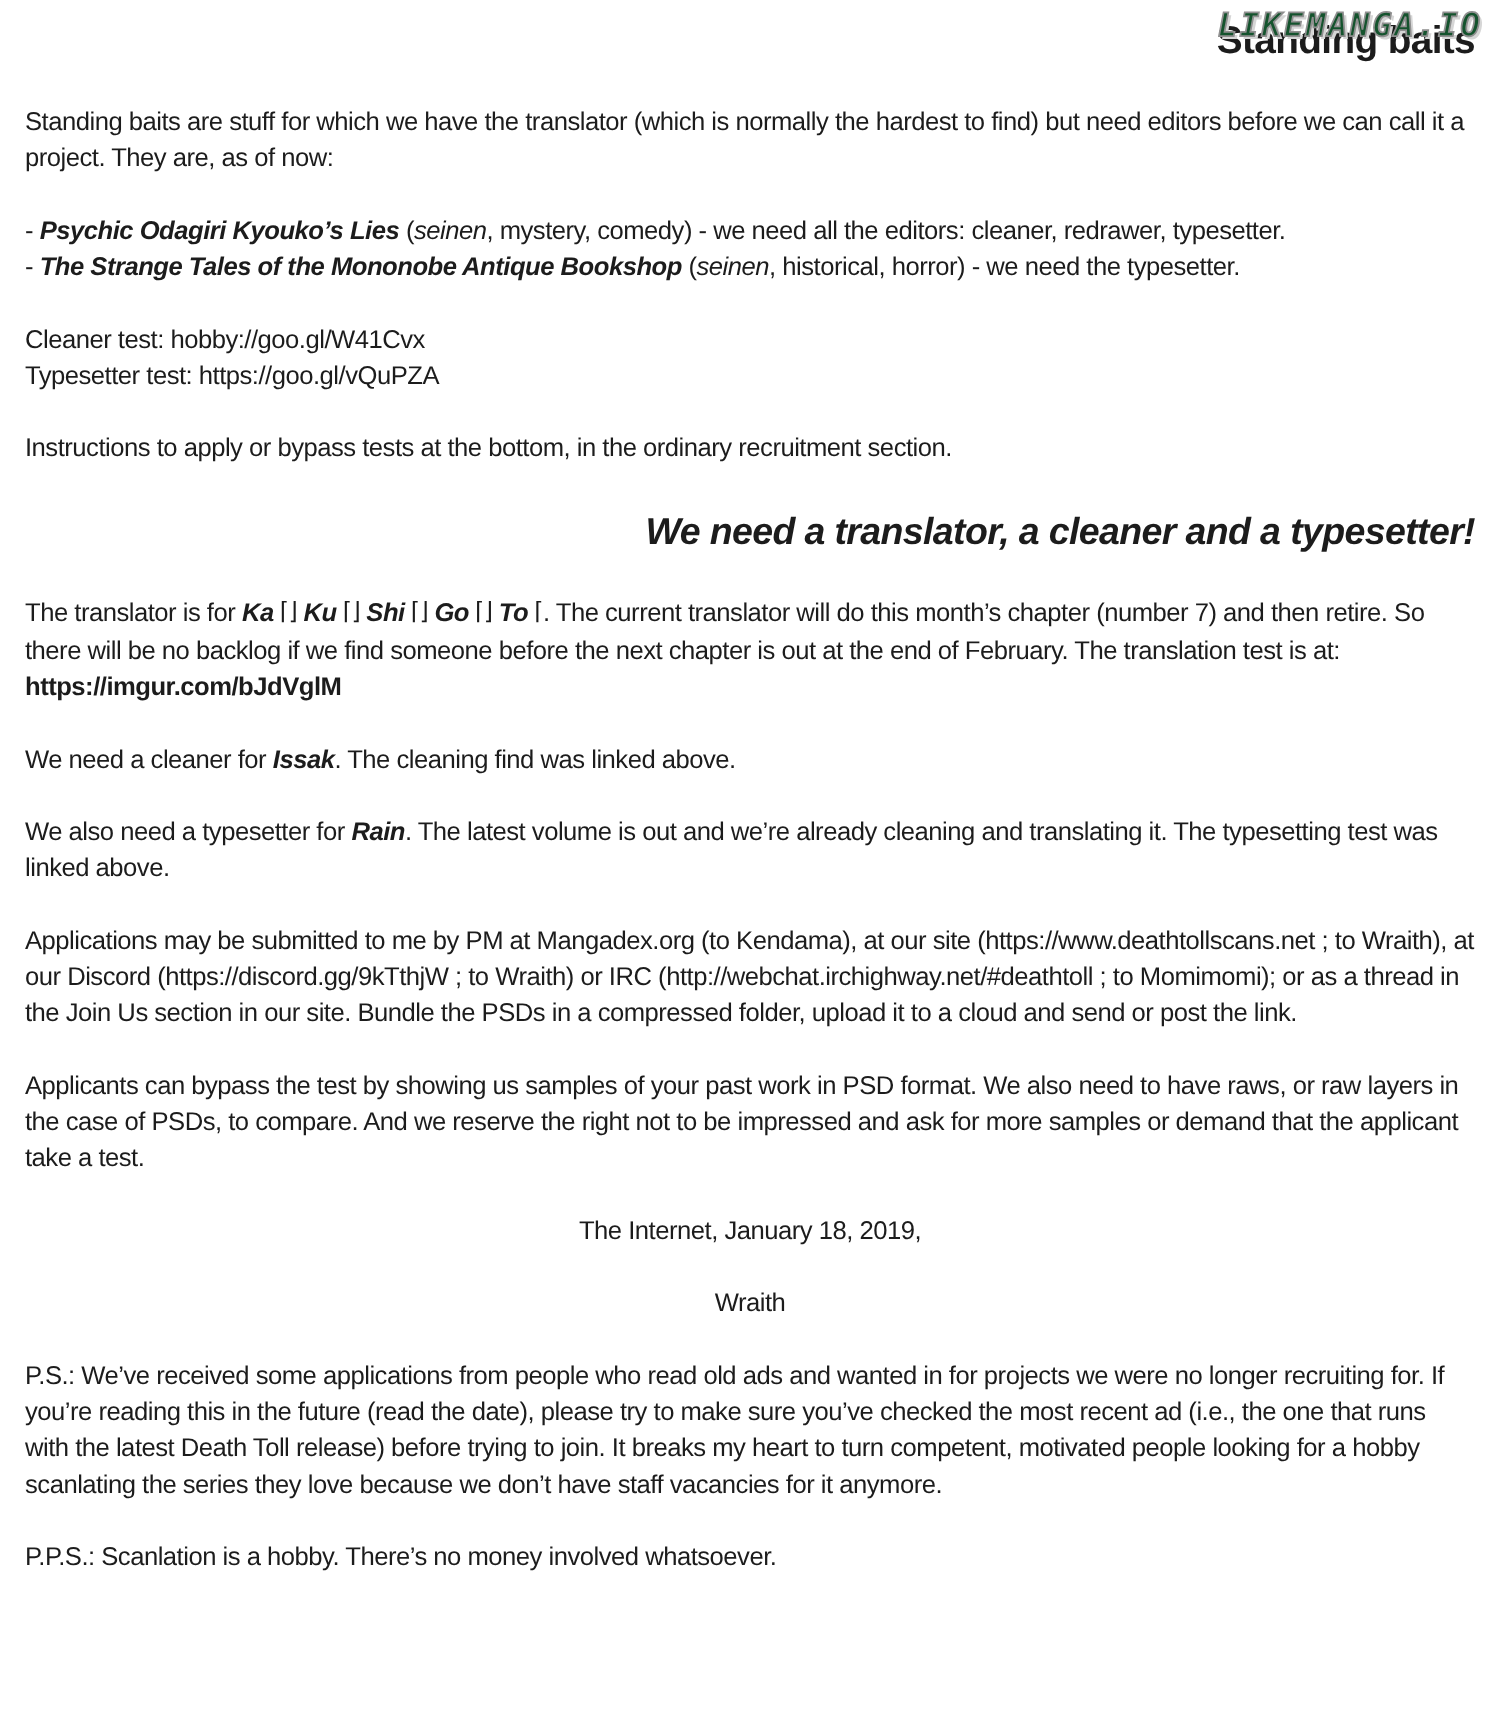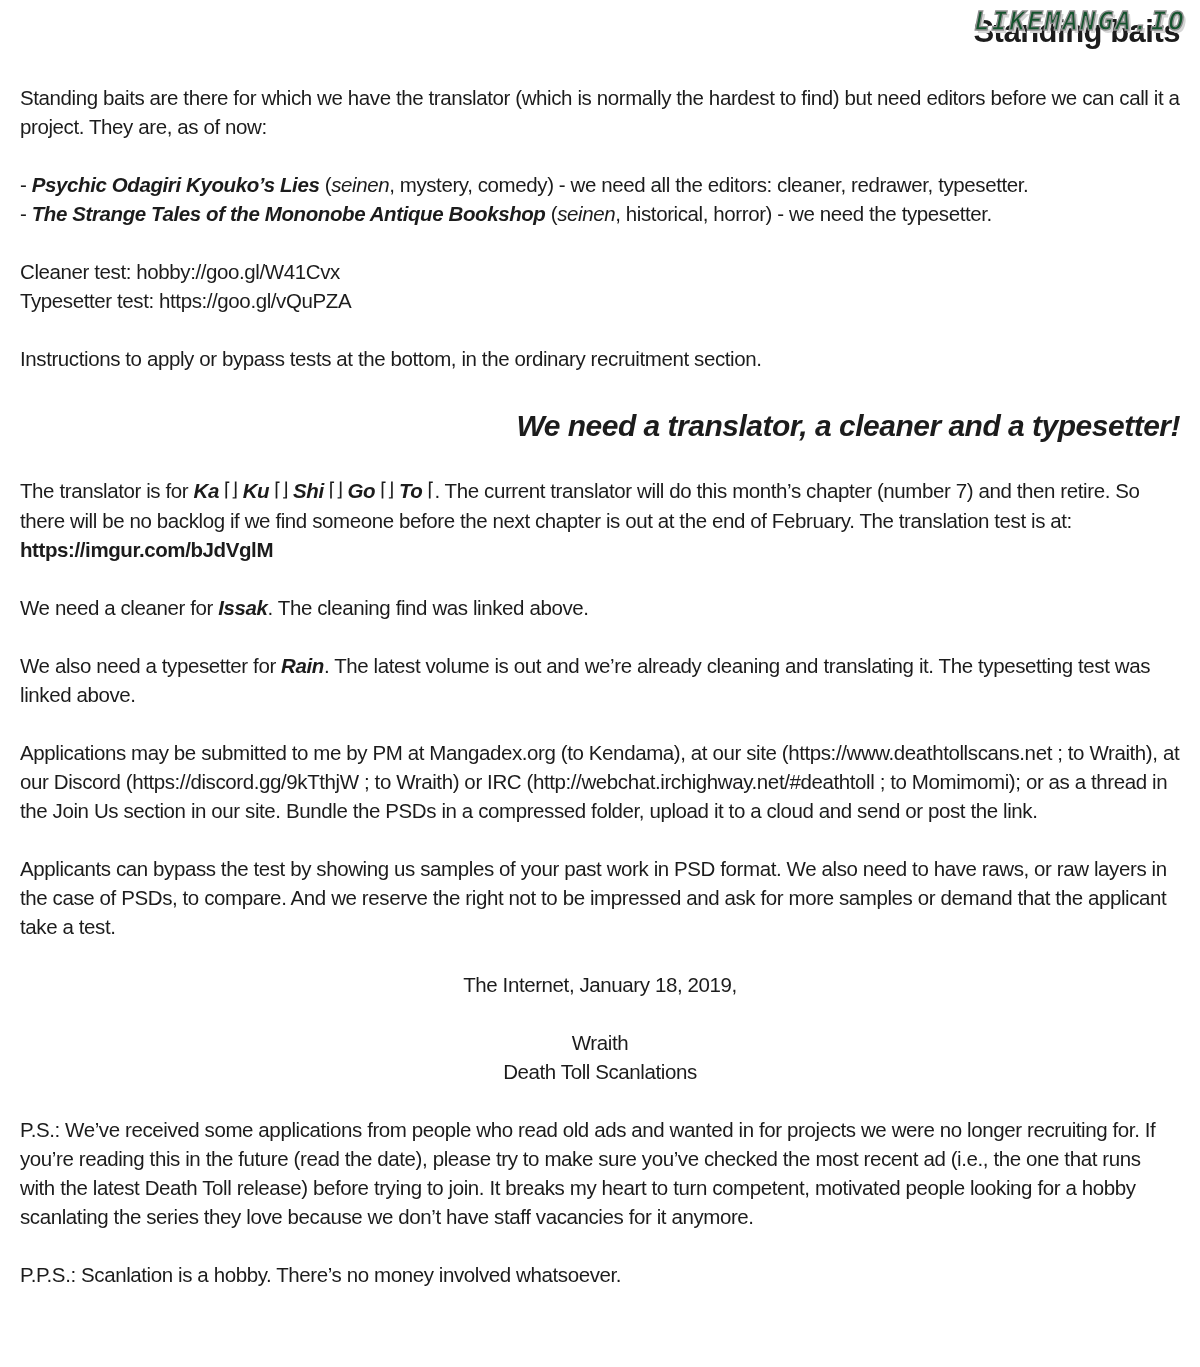--- a/index.html
+++ b/index.html
@@ -49,37 +49,36 @@
   .seg-bi{font-weight:700;font-style:italic;}
   .seg-br{font-weight:400;font-style:normal;position:relative;top:-2px;font-size:19px;}
 </style>
 </head>
 <body>
 
 <div class="page">
   <div class="watermark">LIKEMANGA.IO</div>
   <h1 class="title">Standing baits</h1>
   <div class="doc" id="doc">
-      <p class="para"><span>Standing baits are there for which we have the translator (which is normally the hardest to find) but need editors before we can call it a project. They are, as of now:</span></p>
+      <p class="para"><span>Standing baits are stuff for which we have the translator (which is normally the hardest to find) but need editors before we can call it a project. They are, as of now:</span></p>
       <div class="group">
         <p class="line"><span>- </span><span class="seg-bi">Psychic Odagiri Kyouko’s Lies</span><span> (</span><span class="seg-i">seinen</span><span>, mystery, comedy) - we need all the editors: cleaner, redrawer, typesetter.</span></p>
         <p class="line"><span>- </span><span class="seg-bi">The Strange Tales of the Mononobe Antique Bookshop</span><span> (</span><span class="seg-i">seinen</span><span>, historical, horror) - we need the typesetter.</span></p>
       </div>
       <div class="group">
         <p class="line"><span>Cleaner test: hobby://goo.gl/W41Cvx</span></p>
         <p class="line"><span>Typesetter test: https://goo.gl/vQuPZA</span></p>
       </div>
       <p class="para"><span>Instructions to apply or bypass tests at the bottom, in the ordinary recruitment section.</span></p>
       <h2 class="subheading"><span>We need a translator, a cleaner and a typesetter!</span></h2>
       <p class="para"><span>The translator is for </span><span class="seg-bi">Ka</span><span class="seg-br"> ⌈⌋ </span><span class="seg-bi">Ku</span><span class="seg-br"> ⌈⌋ </span><span class="seg-bi">Shi</span><span class="seg-br"> ⌈⌋ </span><span class="seg-bi">Go</span><span class="seg-br"> ⌈⌋ </span><span class="seg-bi">To</span><span class="seg-br"> ⌈</span><span>. The current translator will do this month’s chapter (number 7) and then retire. So there will be no backlog if we find someone before the next chapter is out at the end of February. The translation test is at: </span><span class="seg-b">https://imgur.com/bJdVglM</span></p>
       <p class="para"><span>We need a cleaner for </span><span class="seg-bi">Issak</span><span>. The cleaning find was linked above.</span></p>
       <p class="para"><span>We also need a typesetter for </span><span class="seg-bi">Rain</span><span>. The latest volume is out and we’re already cleaning and translating it. The typesetting test was linked above.</span></p>
       <p class="para"><span>Applications may be submitted to me by PM at Mangadex.org (to Kendama), at our site (https://www.deathtollscans.net ; to Wraith), at our Discord (https://discord.gg/9kTthjW ; to Wraith) or IRC (http://webchat.irchighway.net/#deathtoll ; to Momimomi); or as a thread in the Join Us section in our site. Bundle the PSDs in a compressed folder, upload it to a cloud and send or post the link.</span></p>
       <p class="para"><span>Applicants can bypass the test by showing us samples of your past work in PSD format. We also need to have raws, or raw layers in the case of PSDs, to compare. And we reserve the right not to be impressed and ask for more samples or demand that the applicant take a test.</span></p>
       <p class="para right"><span>The Internet, January 18, 2019,</span></p>
       <div class="group right">
         <p class="line"><span>Wraith</span></p>
-        <p class="line"><span>Death Toll Scanlations</span></p>
       </div>
       <p class="para"><span>P.S.: We’ve received some applications from people who read old ads and wanted in for projects we were no longer recruiting for. If you’re reading this in the future (read the date), please try to make sure you’ve checked the most recent ad (i.e., the one that runs with the latest Death Toll release) before trying to join. It breaks my heart to turn competent, motivated people looking for a hobby scanlating the series they love because we don’t have staff vacancies for it anymore.</span></p>
       <p class="para"><span>P.P.S.: Scanlation is a hobby. There’s no money involved whatsoever.</span></p>
     </div>
 </div>
 
 </body></html>

